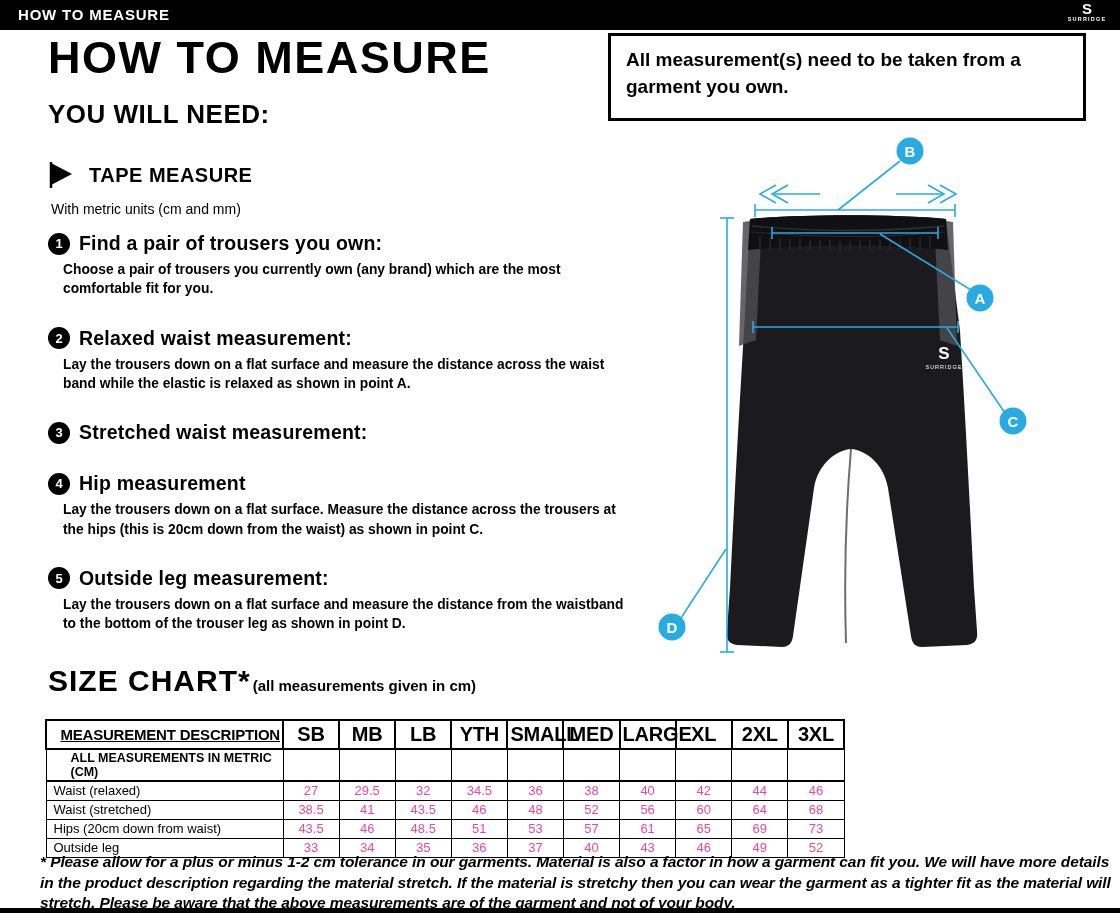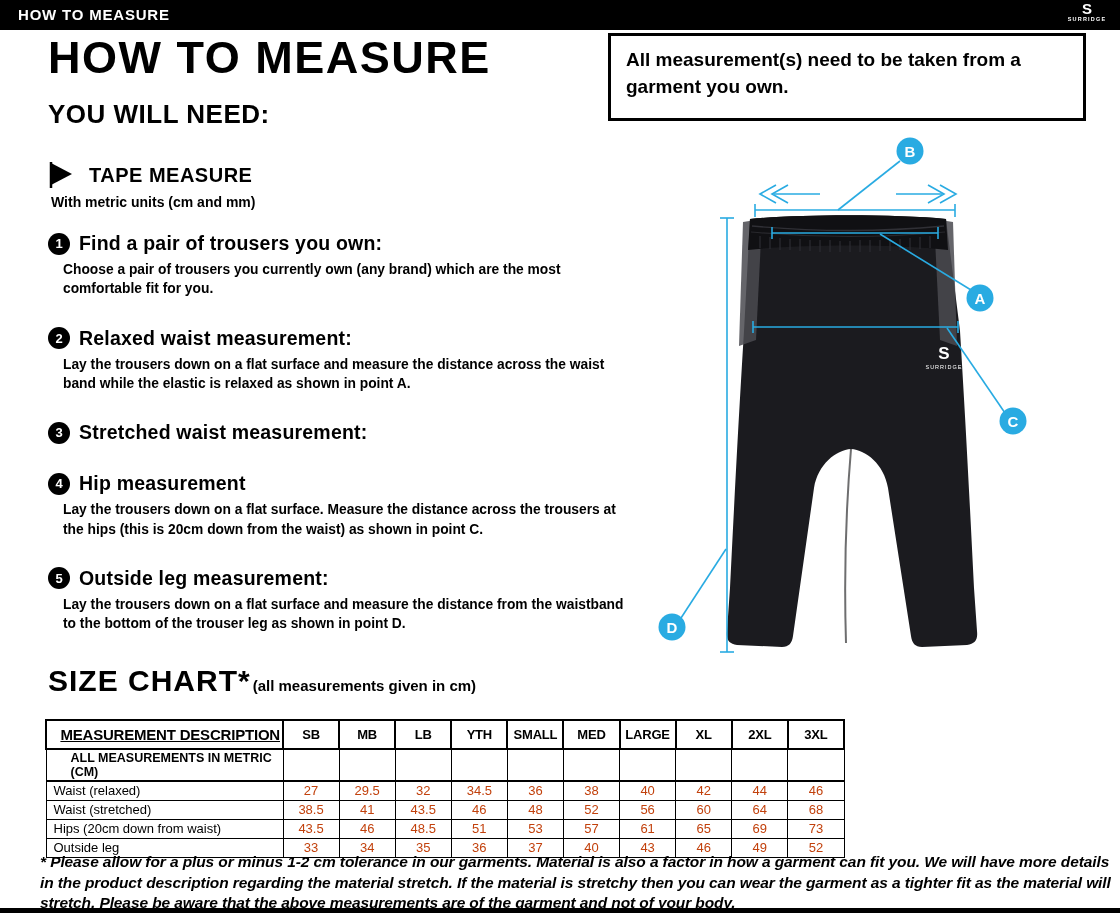--- a/index.html
+++ b/index.html
@@ -17,40 +17,40 @@
   
   .h1 { position:absolute; left:48px; top:32px; font-size:45px; font-weight:900; letter-spacing:1.5px; }
   .you-need { position:absolute; left:48px; top:99px; font-size:26px; font-weight:900; letter-spacing:.5px; }
   .note-box {
     position:absolute; left:608px; top:33px; width:478px; height:88px;
     border:3px solid #000; padding:11px 15px; font-size:19px; font-weight:bold; line-height:1.42;
   }
   
   .tape { position:absolute; left:48px; top:161px; }
   .tape-head { display:flex; align-items:center; gap:15px; font-size:20px; font-weight:900; letter-spacing:.5px; }
-  .tape-sub { font-size:14px; font-weight:bold; margin-top:5px; margin-left:3px; }
+  .tape-sub { font-size:14px; font-weight:normal; margin-top:12px; margin-left:3px; }
   
   .steps { position:absolute; left:48px; top:232px; width:588px; }
   .step { margin-bottom:28px; }
   .step-head { display:flex; align-items:center; gap:9px; }
   .badge { width:22px; height:22px; min-width:22px; border-radius:50%; background:#000; color:#fff;
            font-size:13px; font-weight:bold; display:flex; align-items:center; justify-content:center; }
   .step-title { font-size:19.5px; font-weight:900; letter-spacing:.2px; }
   .step-body { font-size:13.8px; font-weight:bold; line-height:1.4; margin-top:5px;margin-left:15px; }
   
   .size-head { position:absolute; left:48px; top:664px; display:flex; align-items:flex-end; gap:2px; }
   .size-title { font-size:30px; font-weight:900; letter-spacing:1px; }
   .size-sub { font-size:15px; font-weight:bold; padding-bottom:4px; }
   table.size-chart { position:absolute; left:45px; top:719px; width:800px; border-collapse:collapse; table-layout:fixed; }
-  .size-chart th { border:2px solid #000; font-size:13px; font-weight:bold; height:29px; text-align:center; padding:2px; letter-spacing:-.2px; }
+  .size-chart th { border:2px solid #000; font-size:20px; font-weight:bold; height:29px; text-align:center; padding:2px; letter-spacing:-.2px; }
   .size-chart th:first-child { text-align:right; padding-left:8px; font-size:15px;text-decoration:underline; }
   .size-chart td { border:1px solid #000; height:19px; font-size:13px; text-align:center; padding:1px 2px; }
   .size-chart td:first-child { text-align:left; padding-left:7px; }
   .size-chart tr.section-row td { font-weight:bold; font-size:12.5px; border-bottom:2px solid #000;padding-left:24px; }
-  .size-chart tr.data-row td:not(:first-child) { color:#c2410c; }
+  .size-chart tr.data-row td:not(:first-child) { color:#ec4899; }
   
   .footnote { position:absolute; left:40px; top:852px; width:1078px;
     font-size:15.5px; font-weight:bold; font-style:italic; line-height:1.33; letter-spacing:-.1px; }
   .bottom-bar { position:absolute; left:0; bottom:0; width:1120px; height:5px; background:#000; }
   
   .diagram { position:absolute; left:650px; top:128px; width:470px; height:562px; }
 </style>
 </head>
 <body>
 

